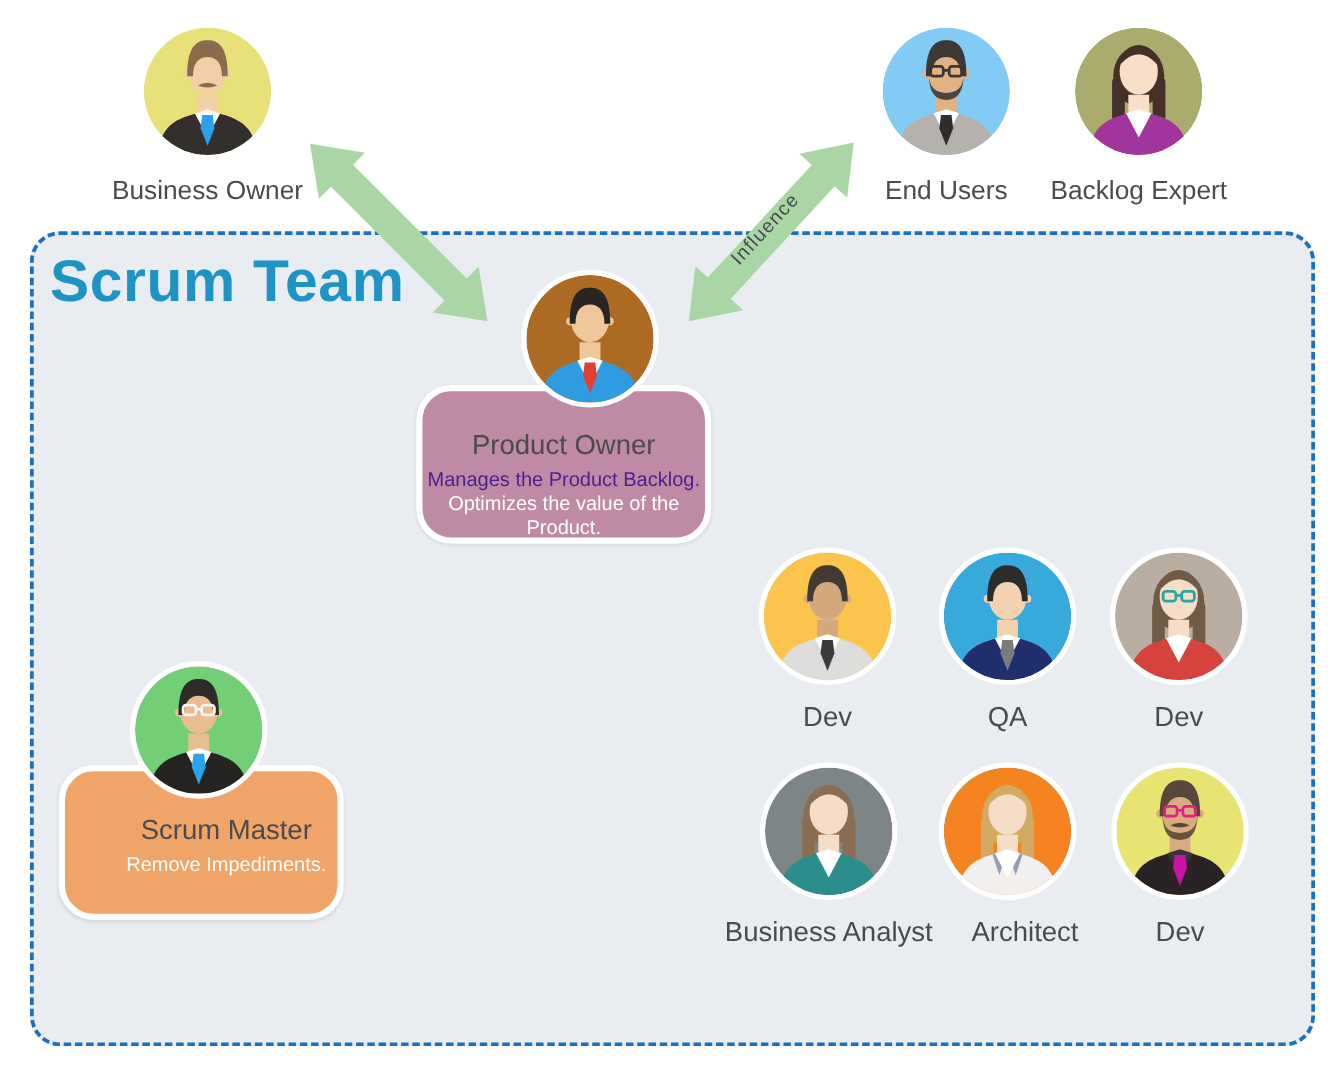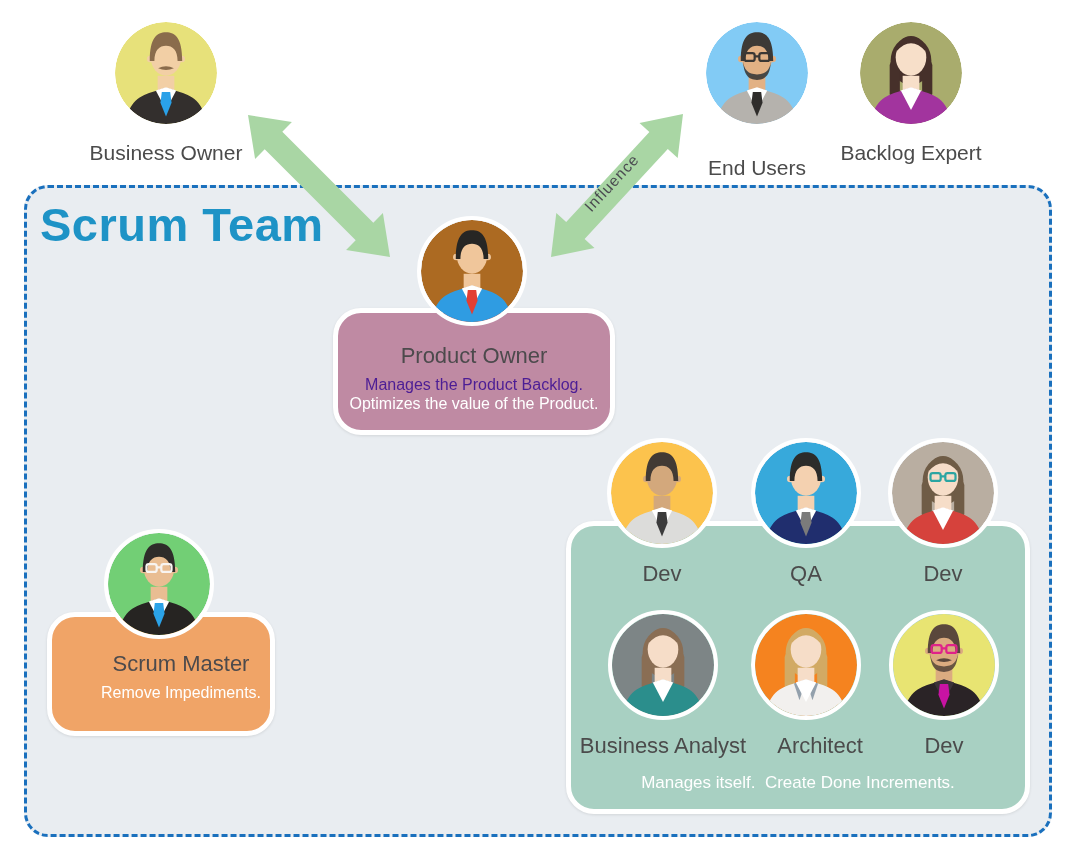--- a/index.html
+++ b/index.html
@@ -16,21 +16,21 @@
   .scrum-title{
     position:absolute;left:40px;top:197px;z-index:2;
     font-size:47px;font-weight:700;letter-spacing:.5px;color:#1e93c6;
   }
   
   .role-box{
     position:absolute;box-sizing:border-box;z-index:2;
     border:5px solid #ffffff;border-radius:28px;text-align:center;
     box-shadow:0 1px 3px rgba(0,0,0,.10);
   }
-  .po-box{left:333px;top:308px;width:282px;height:127px;padding-top:30px;text-align:center;}
+  .po-box{left:333px;top:308px;width:236px;height:127px;padding-top:30px;text-align:center;}
   .sm-box{left:47px;top:612px;width:228px;height:124px;padding-top:34px;}
   .dev-box{left:566px;top:521px;width:464px;height:293px;}
   .role-title{font-size:22px;color:#4c4a4c;margin-bottom:6px;line-height:26px;}
   .role-line{font-size:16px;line-height:19px;color:#ffffff;}
   .dev-footer{
     position:absolute;left:0;right:0;bottom:16px;
     font-size:17px;color:#ffffff;white-space:pre-wrap;
   }
   
   .arrows{position:absolute;left:0;top:0;width:1075px;height:860px;z-index:3;pointer-events:none;}
@@ -44,21 +44,21 @@
   .person svg{display:block;width:100%;height:100%;}
   .plabel{
     position:absolute;z-index:4;transform:translateX(-50%);
     font-size:21px;color:#4b4b4b;white-space:nowrap;
   }
   .plabel.small{font-size:22px;}
   .p-bo{left:111px;top:18px}.p-eu{left:702px;top:18px}.p-de{left:856px;top:18px}
   .p-po{left:417px;top:216px}.p-sm{left:104px;top:529px}
   .p-d1{left:607px;top:438px}.p-qa{left:751px;top:438px}.p-d2{left:888px;top:438px}
   .p-ba{left:608px;top:610px}.p-ar{left:751px;top:610px}.p-d3{left:889px;top:610px}
-  .l-bo{left:166px;top:141px}.l-eu{left:757px;top:156px}.l-de{left:911px;top:141px}
+  .l-bo{left:166px;top:141px}.l-eu{left:757px;top:141px}.l-de{left:911px;top:141px}
   .l-d1{left:662px;top:561px}.l-qa{left:806px;top:561px}.l-d2{left:943px;top:561px}
   .l-ba{left:663px;top:733px}.l-ar{left:820px;top:733px}.l-d3{left:944px;top:733px}
 </style>
 </head>
 <body>
 
 <div class="canvas">
 
   <div class="scrum-box" style="background: rgb(233, 237, 241); border-color: rgb(26, 112, 189);"></div>
   <div class="scrum-title" style="color: rgb(30, 147, 198);">Scrum Team</div>
@@ -67,23 +67,20 @@
     <div class="role-title" style="color: rgb(76, 74, 76);">Product Owner</div>
     <div class="role-line" style="color: #4c1d95;">Manages the Product Backlog.</div>
     <div class="role-line" style="color: rgb(255, 255, 255);">Optimizes the value of the Product.</div>
   </div>
 
   <div class="role-box sm-box" style="background: rgb(240, 164, 103); padding-left: 40px;">
     <div class="role-title" style="color: rgb(76, 74, 76);">Scrum Master</div>
     <div class="role-line" style="color: rgb(255, 255, 255);">Remove Impediments.</div>
   </div>
 
-  <div class="role-box dev-box" style="background: rgb(168, 208, 194);">
-    <div class="dev-footer" style="color: rgb(255, 255, 255);">Manages itself.  Create Done Increments.</div>
-  </div>
 
   <svg class="arrows" viewBox="0 0 1075 860">
     <polygon points="248,115 255.1,158.9 264.7,149.3 355.7,240.3 346.1,249.9 390,257 382.9,213.1 373.3,222.7 282.3,131.7 291.9,122.1" fill="#a9d6a4"></polygon>
     <polygon points="683,114 677.7,158.1 667.8,149 584.6,239 594.5,248.1 551,257 556.3,212.9 566.2,222 649.4,132 639.5,122.9" fill="#a9d6a4"></polygon>
     <text x="612" y="188" text-anchor="middle" transform="rotate(-47 612 183)" fill="#4a4a50">Influence</text>
   </svg>
 
   <div class="person p-bo">
       <svg viewBox="0 0 110 110">
         <defs>

